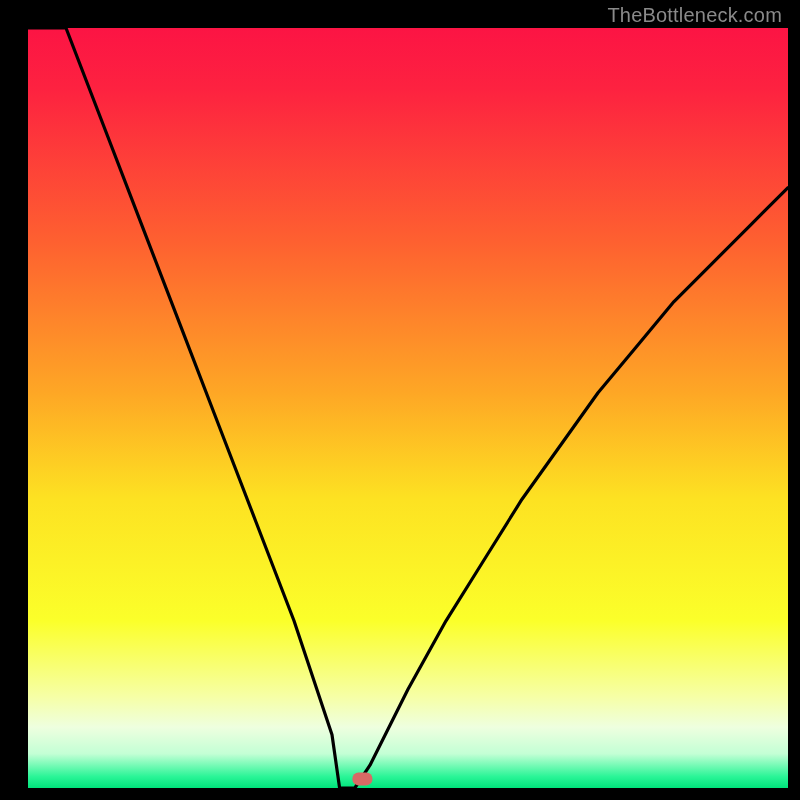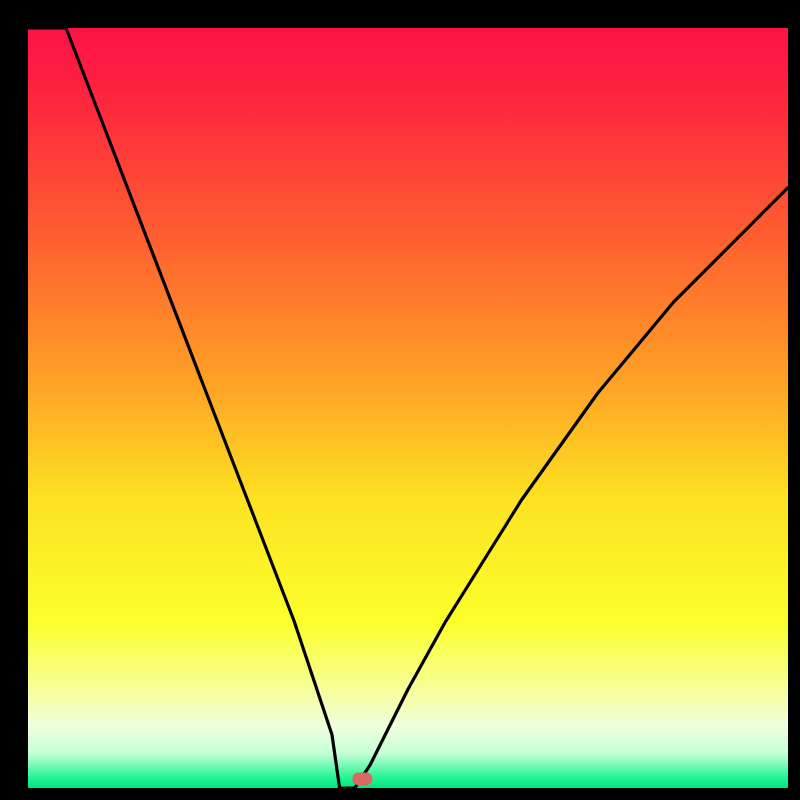--- a/index.html
+++ b/index.html
@@ -53,13 +53,14 @@
           <stop offset="95.5%" stop-color="#c3ffd5"></stop>
           <stop offset="98.5%" stop-color="#2af597"></stop>
           <stop offset="100%" stop-color="#00e37b"></stop>
         </linearGradient>
     </defs>
     <rect id="plot-bg" fill="url(#bgGrad)" x="28" y="28" width="760" height="760"></rect>
     <path id="curve" fill="none" stroke="#000" stroke-width="3.2" stroke-linecap="round" stroke-linejoin="round" d="M 28 8 L 28 28 L 66 28 L 104 126.79999999999995 L 142 225.60000000000002 L 180 324.40000000000003 L 218 423.2 L 256 522 L 294 620.8 L 332 734.8 L 339.59999999999997 788 L 354.8 788 L 370 765.2 L 408 689.2 L 446.00000000000006 620.8 L 484 560 L 522 499.2 L 560 446 L 598 392.8 L 636 347.20000000000005 L 674 301.59999999999997 L 712 263.6 L 750 225.60000000000002 L 788 187.60000000000002 "></path>
     <rect id="marker" rx="6" ry="6" x="352.4" y="772.38" width="20" height="13" fill="#d86a65"></rect>
   </svg>
 
+  <div class="watermark">TheBottleneck.com</div>
 </div>
 
 </body></html>

